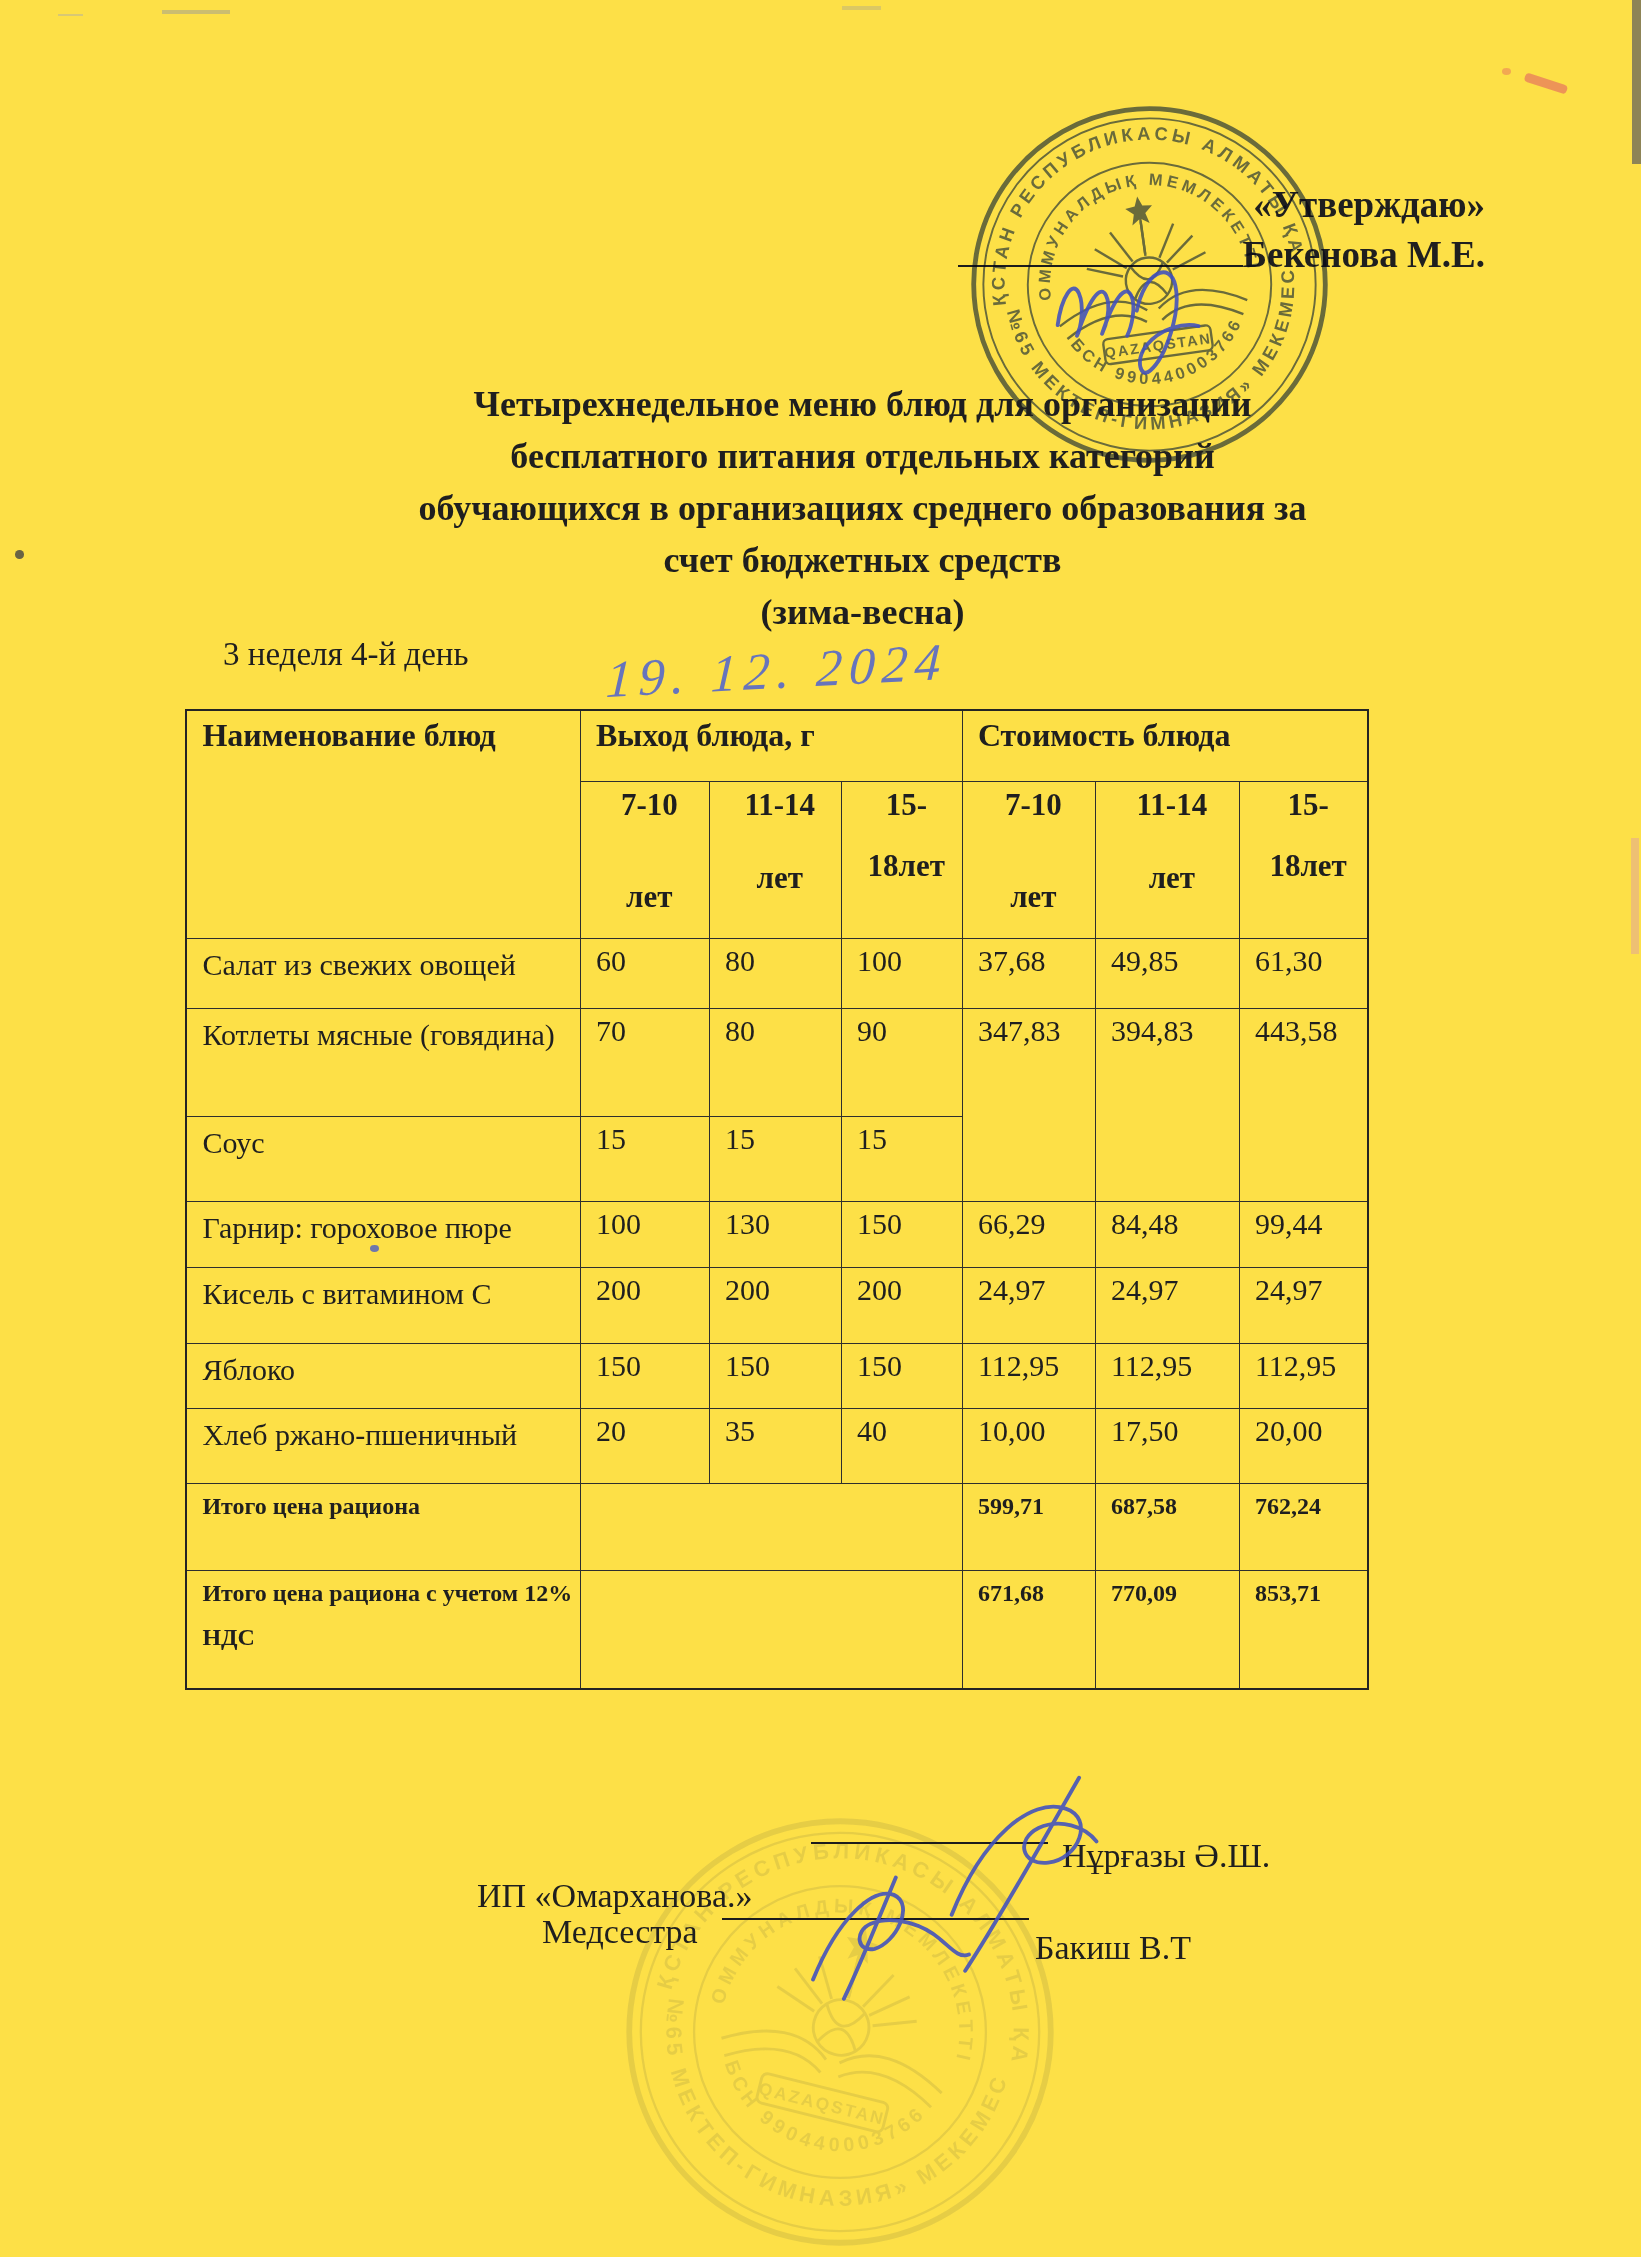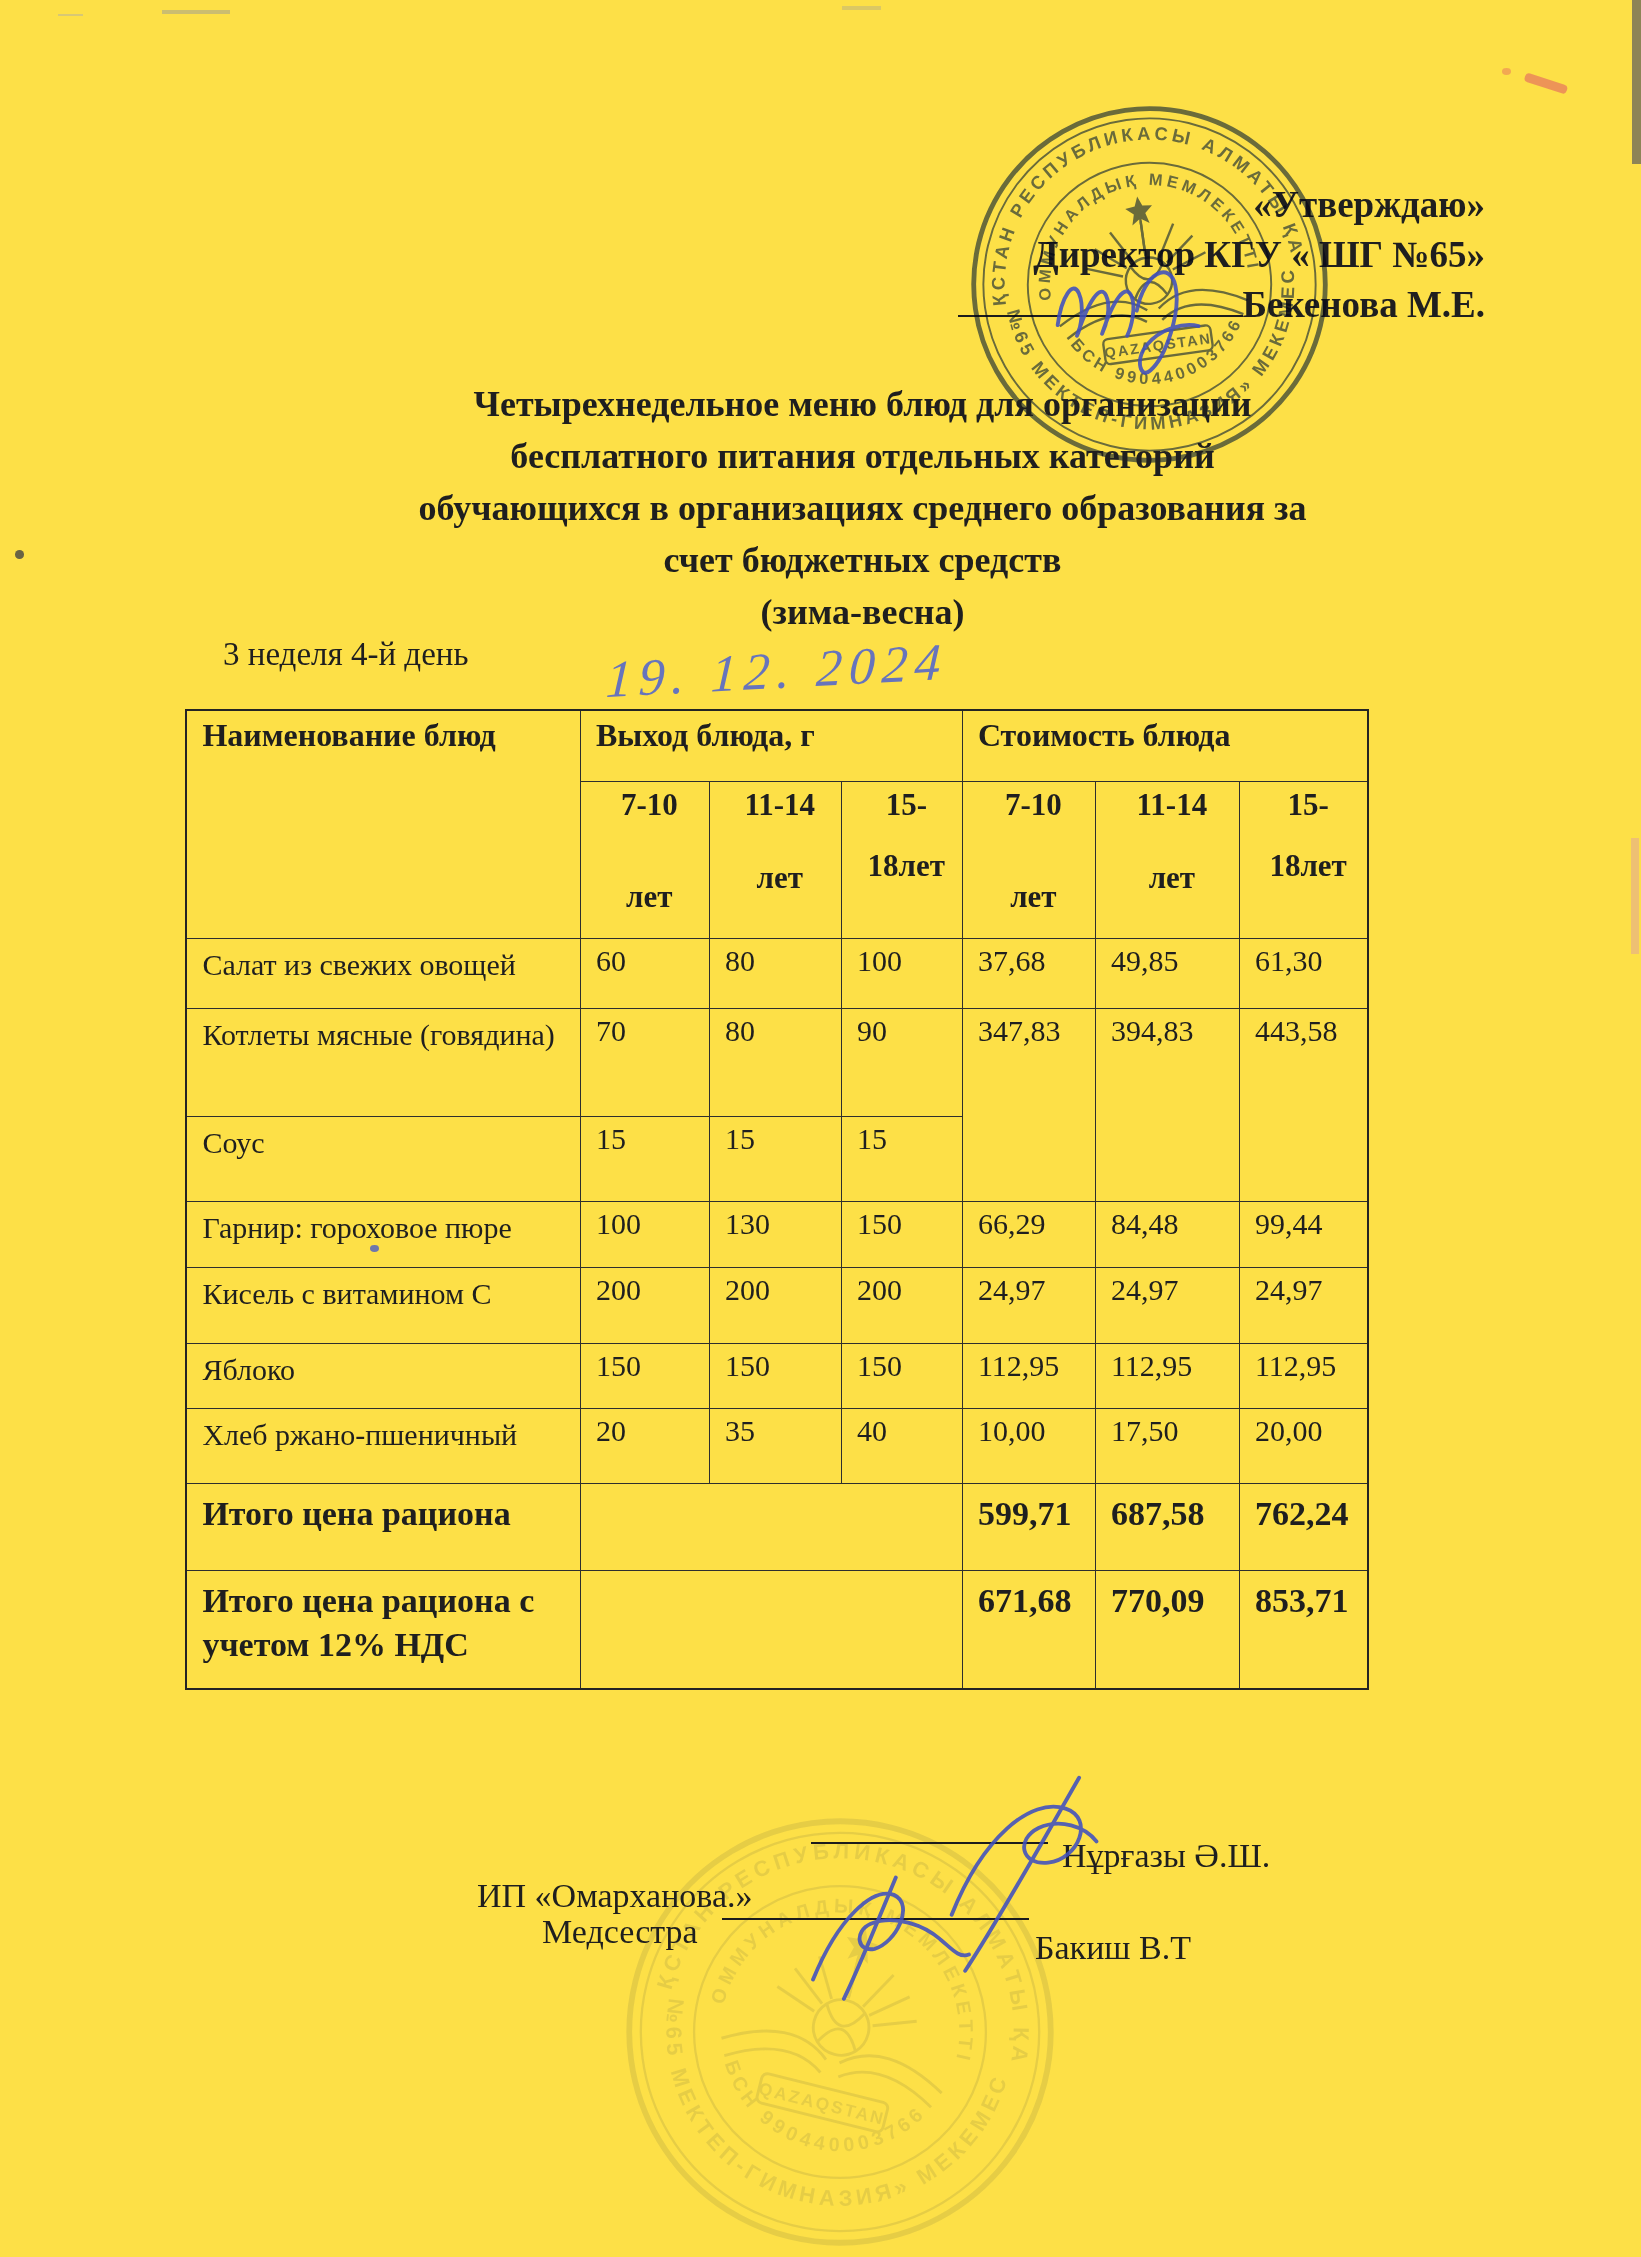--- a/index.html
+++ b/index.html
@@ -29,21 +29,21 @@
   table.menu{border:2.9px solid #242424;}
   td.c-nameh{font-weight:bold;font-size:32px;vertical-align:middle;padding-left:11.6px;}
   td.c-group{font-weight:bold;font-size:32px;padding-top:7.7px;padding-left:11.6px;}
   td.c-age{font-weight:bold;font-size:31px;text-align:center;padding:11.6px 1.9px 0 1.9px;}
   .age-wrap{display:flex;flex-direction:column;align-items:center;}
   .gap-lg .age-b{margin-top:56px;}
   .gap-md .age-b{margin-top:37px;}
   .gap-sm .age-b{margin-top:25px;}
   td.c-name{padding-left:11.6px;line-height:42px;}
   td.c-num{padding-left:17.4px;}
-  tr.t-row td{font-weight:bold;font-size:34px;padding-top:8px;line-height:44px;}
+  tr.t-row td{font-weight:bold;font-size:24px;padding-top:0;line-height:44px;}
 
   
   .stamp{position:absolute;mix-blend-mode:multiply;}
   .stamp-top{left:966px;top:101px;width:367px;height:367px;opacity:.82;transform:rotate(-8deg);}
   .stamp-bottom{left:620px;top:1812px;width:440px;height:440px;opacity:.13;transform:rotate(14deg);}
 
   
   .sig path{fill:none;stroke:#4050bf;stroke-width:4;stroke-linecap:round;stroke-linejoin:round;}
   .sig{position:absolute;opacity:.88;}
   .sig-director{left:1048px;top:243px;}
@@ -107,21 +107,20 @@
   <div class="art" style="left:842px;top:5.8px;width:39px;height:3.9px;background:#9a9a9a;opacity:.35;"></div>
   <div class="art" style="left:1524px;top:79px;width:44px;height:8.7px;background:#e05565;opacity:.55;transform:rotate(18deg);border-radius:3.9px;"></div>
   <div class="art" style="left:1502px;top:68px;width:8.7px;height:6.8px;background:#e05565;opacity:.4;border-radius:50%;"></div>
   <div class="art" style="left:1632px;top:0;width:9.7px;height:164px;background:#5c5c5c;opacity:.7;"></div>
   <div class="art" style="left:15.4px;top:550px;width:8.7px;height:8.7px;background:#444;border-radius:50%;opacity:.8;"></div>
   <div class="art" style="left:370px;top:1245px;width:8.7px;height:6.8px;background:#4a5cc5;opacity:.8;border-radius:50%;"></div>
   <div class="art" style="left:1631px;top:838px;width:7.7px;height:116px;background:#e0a0a0;opacity:.5;"></div>
 
   <div class="approval">
     <div>«Утверждаю»</div>
-    <div>Директор КГУ « ШГ №65»</div>
     <div><span class="sig-line"></span><span>Бекенова М.Е.</span></div>
   </div>
 
   <svg class="stamp stamp-top" viewBox="-190 -190 380 380">
     <use href="#stamp-art"></use>
   </svg>
 
   <svg class="sig sig-director" width="193" height="145" viewBox="0 0 200 150">
     <path d="M10,85 C14,55 26,38 32,52 C38,66 34,88 30,96 C42,60 54,42 60,54 C66,66 60,86 56,94 C68,58 80,42 86,54 C92,66 86,88 82,96"></path>
     <path d="M92,70 C100,30 126,18 132,44 C138,72 122,118 106,132 C96,141 90,122 102,106 C116,88 142,82 156,86"></path>

